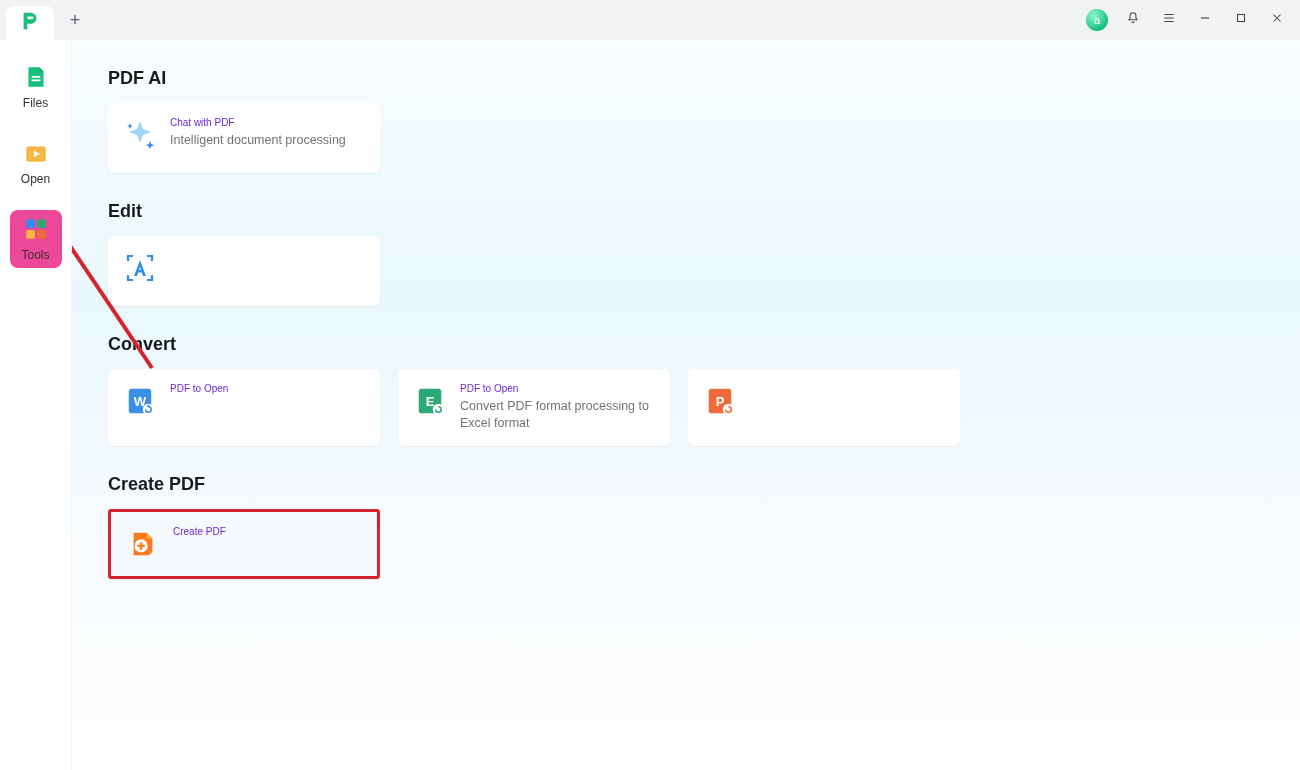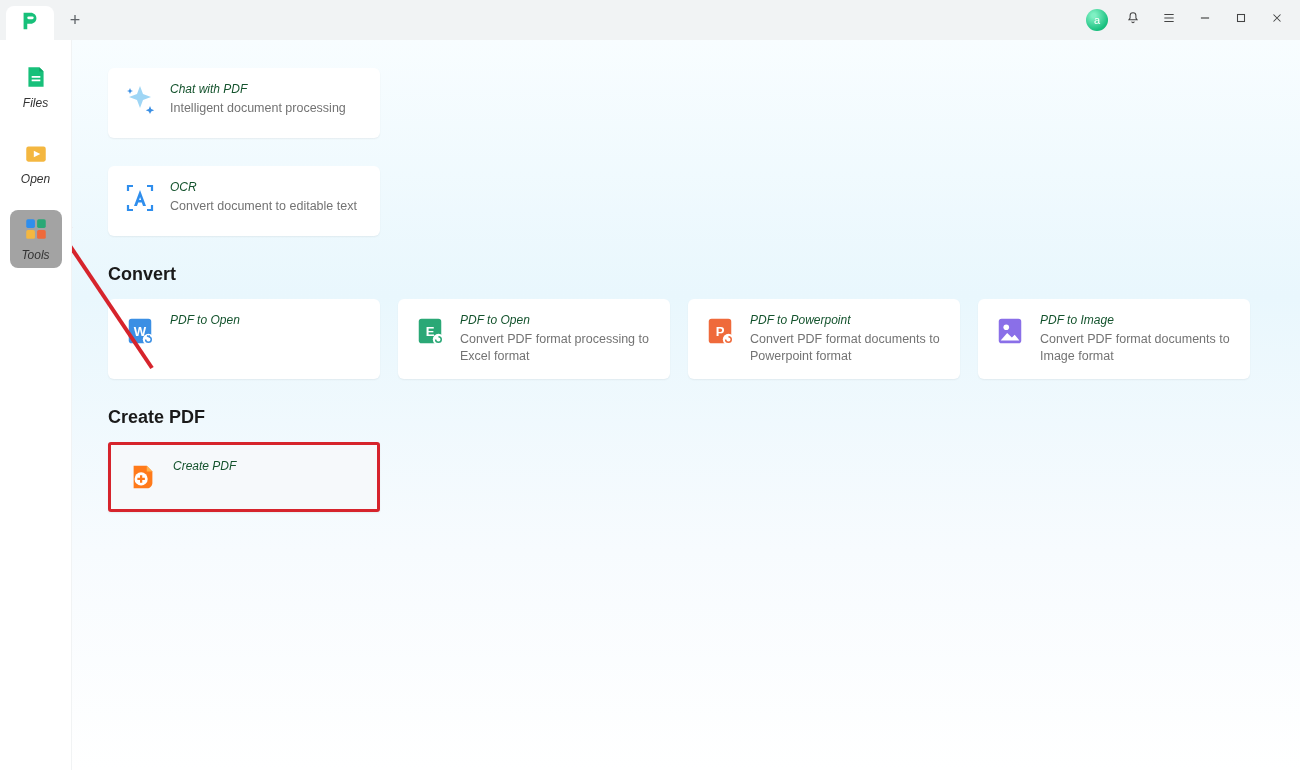--- a/index.html
+++ b/index.html
@@ -56,23 +56,23 @@
     width: 72px;
     background: #ffffff;
     border-right: 1px solid #f1f3f4;
     display: flex; flex-direction: column; align-items: center;
     padding-top: 18px; gap: 18px;
   }
   .side-item {
     width: 52px;
     display: flex; flex-direction: column; align-items: center;
     cursor: pointer; padding: 6px 0;
-    border-radius: 8px; gap: 6px; font-style: italic;
-  }
-  .side-item.active { background: #a3a3a3; }
+    border-radius: 8px; gap: 6px;
+  }
+  .side-item.active { background: #ec4899; }
   .side-icon {
     width: 26px; height: 26px; border-radius: 6px;
     display:flex;align-items:center;justify-content:center;
   }
   .side-label { font-size: 12px; color: #333; }
 
   
   .content {
     flex: 1;
     background: linear-gradient(180deg, #f8fdff 0%, #e9f7fd 35%, #f7fbfe 70%, #ffffff 100%);
@@ -86,21 +86,21 @@
     background: #fff; border-radius: 6px;
     box-shadow: 0 1px 2px rgba(0,0,0,0.06);
     display: flex; align-items: flex-start; gap: 14px;
     padding: 14px 16px; cursor: pointer;
   }
   .card .icon-wrap {
     width: 32px; height: 32px; flex: 0 0 32px;
     display:flex;align-items:center;justify-content:center;
     margin-top: 2px;
   }
-  .card-title { font-size: 12px; color: #14532d; font-weight: 500; margin-bottom: 4px; font-style: italic; }
+  .card-title { font-size: 10px; color: #6d28d9; font-weight: 500; margin-bottom: 4px; }
   .card-desc  { font-size: 12.5px; color: #737373; line-height: 1.35; }
 
   .highlight-box {
     border: 3px solid #d6242c;
     border-radius: 3px;
   }
 
   
   .arrow-annot {
     position: absolute;
@@ -197,47 +197,45 @@
           <rect x="3" y="13" width="8" height="8" rx="1.5" fill="#f4b740"></rect>
           <rect x="13" y="13" width="8" height="8" rx="1.5" fill="#ef6a3b"></rect>
         </svg>
       </div>
       <div class="side-label">Tools</div>
     </div>
   </div>
 
   <div class="content" style="position:relative">
 
+    <div class="section-title">PDF AI</div>
     <div class="cards">
       <div class="card">
         <div class="icon-wrap">
           <svg viewBox="0 0 32 32" width="32" height="32">
             <path fill="#9fd6f5" d="M16 2l3 8 8 3-8 3-3 8-3-8-8-3 8-3z"></path>
             <path fill="#3b8fe4" d="M26 22l1.2 3 3 1.2-3 1.2L26 30l-1.2-2.6-3-1.2 3-1.2z"></path>
             <path fill="#3b8fe4" d="M6 4l.9 2.2L9 7l-2.1.8L6 10l-.9-2.2L3 7l2.1-.8z"></path>
           </svg>
         </div>
         <div>
           <div class="card-title">Chat with PDF</div>
           <div class="card-desc">Intelligent document processing</div>
         </div>
       </div>
     </div>
 
+    <div class="section-title">Edit</div>
     <div class="cards">
       <div class="card">
         <div class="icon-wrap">
           <svg viewBox="0 0 32 32" width="32" height="32">
             <path stroke="#2f8eed" stroke-width="2.2" fill="none" d="M4 9V4h5M28 9V4h-5M4 23v5h5M28 23v5h-5"></path>
             <path fill="#2f8eed" d="M16 8l6 16h-3l-1.2-3.4h-3.6L13 24h-3L16 8zm-0.9 9.9h2l-1-3z"></path>
           </svg>
-        </div>
-        <div>
-          <div class="card-title">OCR</div>
-          <div class="card-desc">Convert document to editable text</div>
         </div>
       </div>
     </div>
 
     <div class="section-title">Convert</div>
     <div class="cards">
       <div class="card">
         <div class="icon-wrap">
           <svg viewBox="0 0 32 32" width="30" height="30">
               <rect x="4" y="3" width="24" height="26" rx="3" fill="#3b8fe4"></rect>
@@ -265,37 +263,20 @@
         </div>
       </div>
       <div class="card">
         <div class="icon-wrap">
           <svg viewBox="0 0 32 32" width="30" height="30">
               <rect x="4" y="3" width="24" height="26" rx="3" fill="#ef6a3b"></rect>
               <text x="16" y="21" text-anchor="middle" font-size="14" font-weight="700" fill="#fff" font-family="Arial">P</text>
               <circle cx="25" cy="25" r="6" fill="#fff"></circle>
               <path stroke="#ef6a3b" stroke-width="1.6" fill="none" d="M22 25a3 3 0 1 0 3-3"></path>
             </svg>
-        </div>
-        <div>
-          <div class="card-title">PDF to Powerpoint</div>
-          <div class="card-desc">Convert PDF format documents to Powerpoint format</div>
-        </div>
-      </div>
-      <div class="card">
-        <div class="icon-wrap">
-          <svg viewBox="0 0 32 32" width="30" height="30">
-              <rect x="4" y="3" width="24" height="26" rx="3" fill="#8a6fe8"></rect>
-              <circle cx="12" cy="12" r="3" fill="#fff"></circle>
-              <path fill="#fff" d="M6 26l7-8 5 5 3-3 5 6z"></path>
-            </svg>
-        </div>
-        <div>
-          <div class="card-title">PDF to Image</div>
-          <div class="card-desc">Convert PDF format documents to Image format</div>
         </div>
       </div>
     </div>
 
     <div class="section-title">Create PDF</div>
     <div class="cards">
       <div class="card highlight-box" style="background:#f6f9fb">
         <div class="icon-wrap">
           <svg viewBox="0 0 32 32" width="30" height="30">
             <path fill="#ff7a1a" d="M6 4h14l6 6v12c0 3-2 6-6 6H6V4z"></path>

